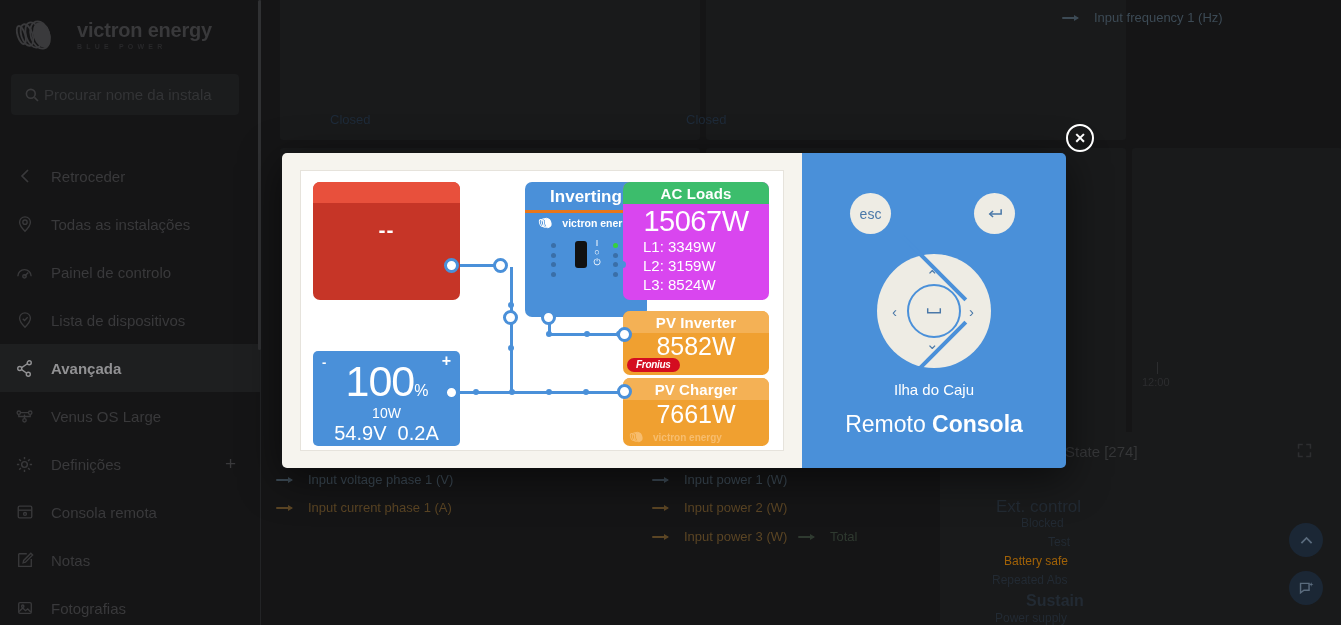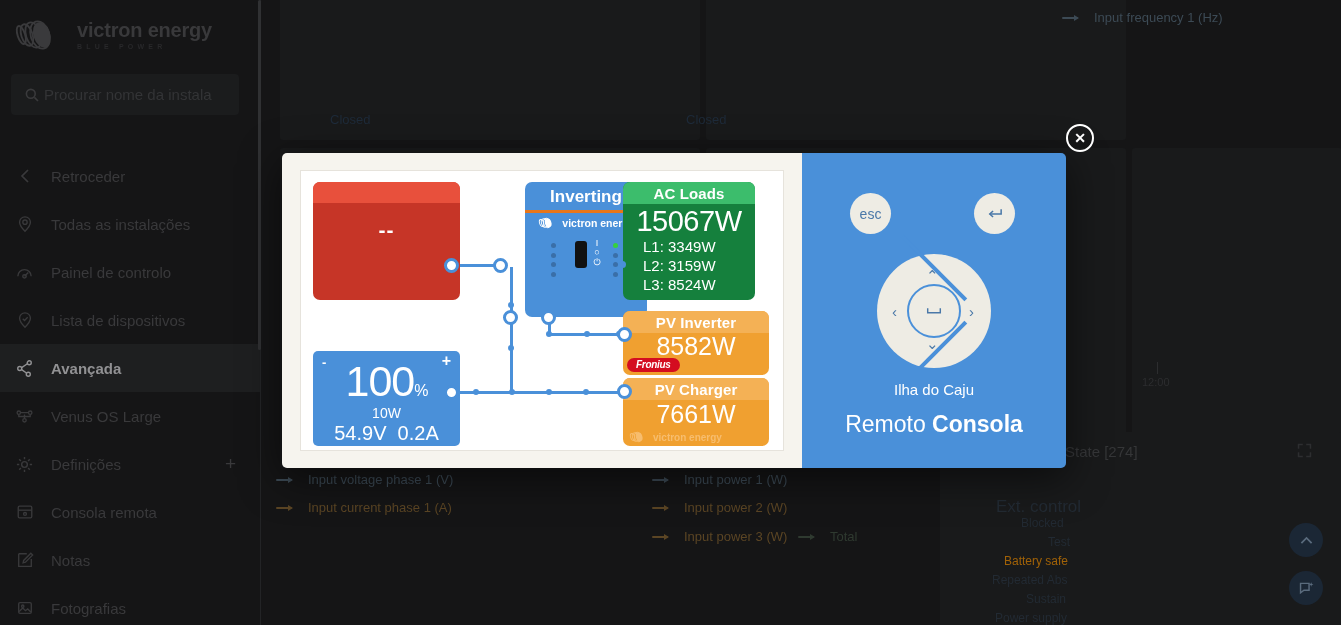--- a/index.html
+++ b/index.html
@@ -75,21 +75,21 @@
   .inv-face { position:relative; height:52px; margin-top:4px; }
   .leds { position:absolute; display:flex; flex-direction:column; gap:4.5px; top:10px; }
   .leds.l { left:26px; } .leds.r { left:88px; }
   .led { width:5px; height:5px; border-radius:50%; background:#3a6fa8; }
   .led.on { background:#36d13f; }
   .sw { position:absolute; left:50px; top:8px; width:12px; height:27px;
         background:#111; border-radius:3px; }
   .sw-sym { position:absolute; left:65px; top:6px; color:#fff; font-size:9px;
             line-height:1.05; text-align:center; width:14px; }
 
-  .ac-box { left:322px; top:11px; width:132px; height:118px; background:#15803d; }
+  .ac-box { left:322px; top:11px; width:146px; height:118px; background:#d946ef; }
   .ac-hd { background:#3cbd6c; }
   .ac-big { font-size:29px; font-weight:400; margin-top:1px; letter-spacing:-.5px; }
   .ac-sub { font-size:15px; line-height:1.25; padding-left:20px; text-align:left; }
 
   .pvi-box { left:322px; top:140px; width:146px; height:64px; background:#f0a030; }
   .pvi-hd  { background:#f4b155; }
   .pvi-val { font-size:25px; margin-top:-1px; }
   .fronius { position:absolute; left:4px; bottom:3px; background:#d40d20; color:#fff;
              font-size:10px; font-weight:700; font-style:italic; border-radius:9px;
              padding:1px 9px 2px; letter-spacing:-.3px; }
@@ -199,21 +199,21 @@
 
     <svg class="expand-ic" viewBox="0 0 20 20" fill="none" stroke="currentColor" stroke-width="1.8">
       <path d="M8 3H3v5M12 3h5v5M8 17H3v-5M12 17h5v-5"></path>
     </svg>
 
     <div class="bg-text" style="left:996px;top:497px;font-size:17px;color:#222a33;text-align:center;">Ext. control</div>
     <div class="bg-text" style="left:1021px;top:516px;font-size:12px;color:#222a33;">Blocked</div>
     <div class="bg-text" style="left:1048px;top:535px;font-size:12px;color:#222a33;">Test</div>
     <div class="bg-text" style="left:1004px;top:554px;font-size:12px;color:#a16207;">Battery safe</div>
     <div class="bg-text" style="left:992px;top:573px;font-size:12px;color:#222a33;">Repeated Abs</div>
-    <div class="bg-text" style="left:1026px;top:592px;font-size:12px;color:#222a33;">Sustain</div>
+    <div class="bg-text" style="left:1026px;top:592px;font-size:16px;color:#222a33;font-weight:bold;">Sustain</div>
     <div class="bg-text" style="left:995px;top:611px;font-size:12px;color:#222a33;">Power supply</div>
 
     <div class="bg-text" style="left:1142px;top:376px;font-size:11px;color:#2c2d2f;">12:00</div>
     <div style="position:absolute;left:1157px;top:362px;width:1px;height:12px;background:#2c2d2f;"></div>
   </div>
 
   <div class="sidebar">
     <div class="logo-wrap">
       <svg class="logo-mark" viewBox="0 0 60 36">
         <g fill="none" stroke="#3a3a3c" stroke-width="2">

